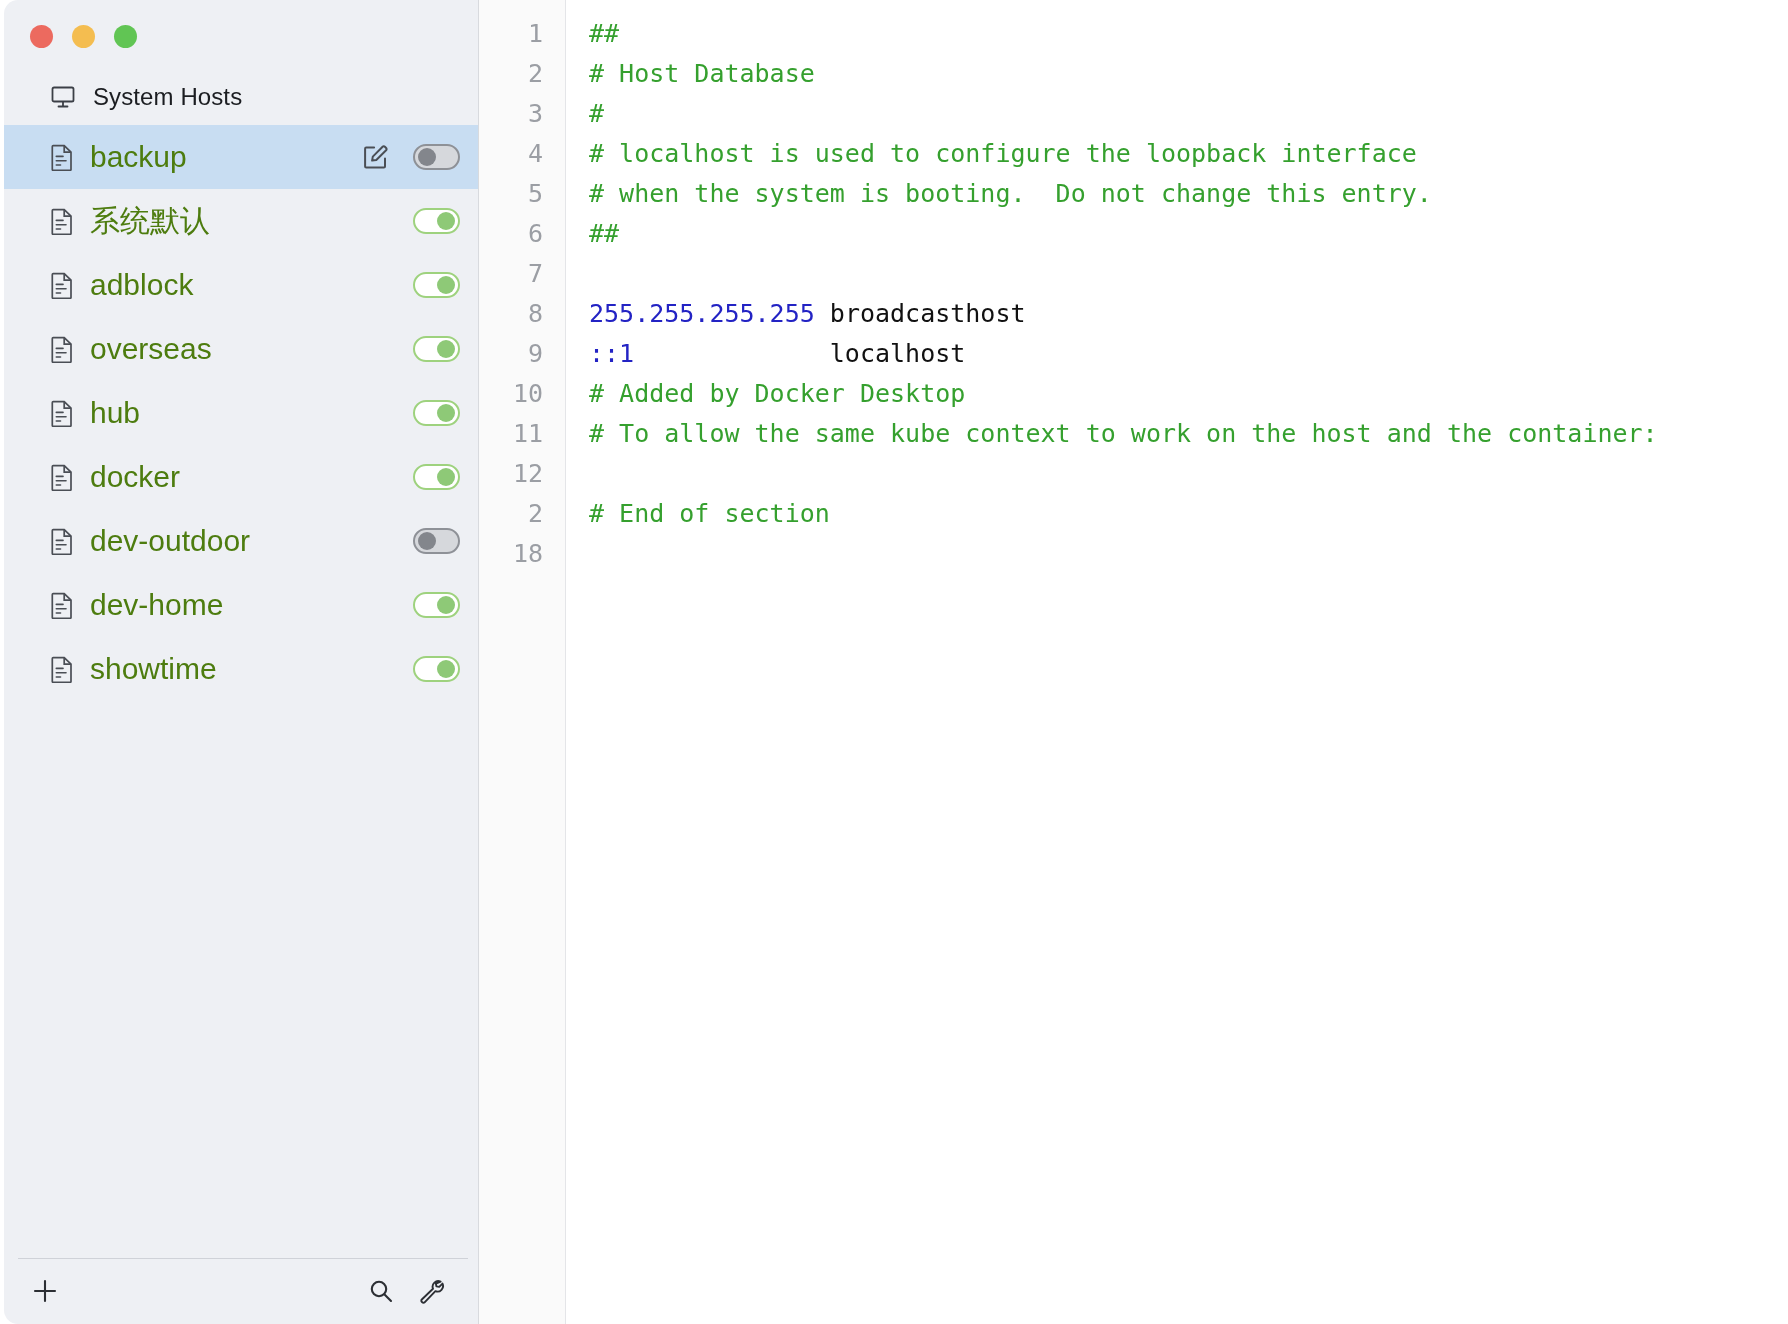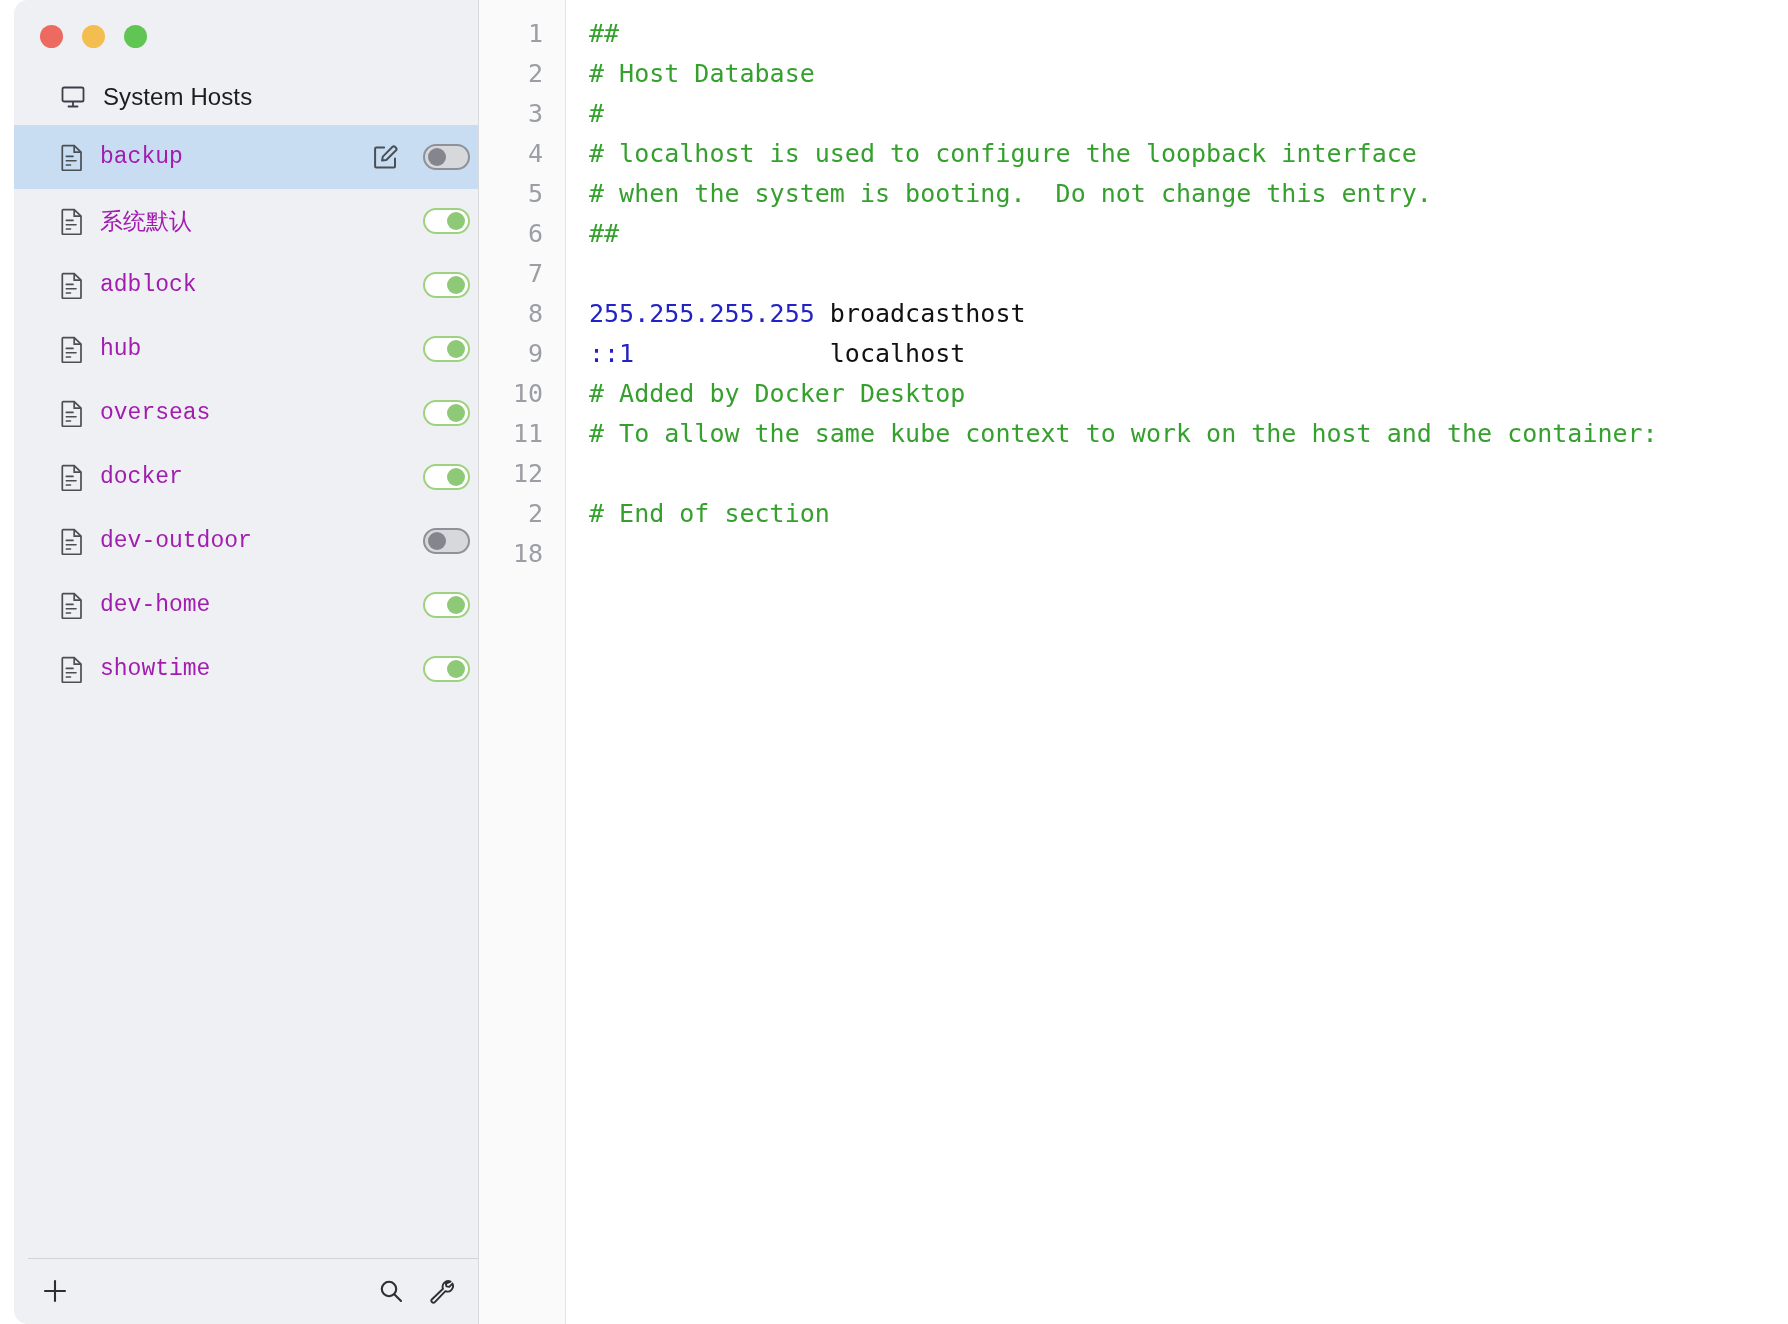--- a/index.html
+++ b/index.html
@@ -17,21 +17,21 @@
     position: relative;
     width: 1788px;
     height: 1324px;
     background: #ffffff;
     box-sizing: border-box;
   }
 
   
   .sidebar {
     position: absolute;
-    left: 14px;
+    left: 4px;
     top: 0;
     width: 478px;
     height: 1324px;
     background: #eef0f4;
     border-top-left-radius: 14px;
     border-bottom-left-radius: 14px;
     box-sizing: border-box;
     overflow: hidden;
   }
 
@@ -101,26 +101,25 @@
   .file-icon {
     width: 24px;
     height: 26px;
     margin-right: 16px;
     flex: 0 0 auto;
     display: flex;
     align-items: center;
     justify-content: center;
   }
   .host-name {
-    font-size: 23px;
-    color: #a21caf;
+    font-size: 30px;
+    color: #4d7c0f;
     flex: 1 1 auto;
     white-space: nowrap;
     overflow: hidden;
-    font-family: Liberation Mono, monospace;
   }
   .edit-icon {
     width: 28px;
     height: 28px;
     margin-right: 24px;
     flex: 0 0 auto;
     display: flex;
     align-items: center;
     justify-content: center;
   }
@@ -353,37 +352,37 @@
         <div class="host-row">
           <span class="file-icon">
             <svg width="24" height="27" viewBox="0 0 24 27" fill="none">
               <path d="M3.2 1.6 h11 L21 8.2 V25.4 a0.9 0.9 0 0 1-0.9 0.9 H3.2 a0.9 0.9 0 0 1-0.9-0.9 V2.5 a0.9 0.9 0 0 1 0.9-0.9 z" stroke="#4a4e55" stroke-width="1.7" fill="none"></path>
               <path d="M14.2 1.6 V8.2 H21" stroke="#4a4e55" stroke-width="1.7" fill="none"></path>
               <path d="M6.3 12.4 H13" stroke="#4a4e55" stroke-width="1.6" stroke-linecap="round"></path>
               <path d="M6.3 16.8 H16" stroke="#4a4e55" stroke-width="1.6" stroke-linecap="round"></path>
               <path d="M6.3 21.0 H10.5" stroke="#4a4e55" stroke-width="1.6" stroke-linecap="round"></path>
             </svg>
           </span>
+          <span class="host-name">overseas</span>
+          <span class="edit-spacer"></span>
+          <span class="toggle on">
+            <span class="knob"></span>
+          </span>
+        </div>
+        <div class="host-row">
+          <span class="file-icon">
+            <svg width="24" height="27" viewBox="0 0 24 27" fill="none">
+              <path d="M3.2 1.6 h11 L21 8.2 V25.4 a0.9 0.9 0 0 1-0.9 0.9 H3.2 a0.9 0.9 0 0 1-0.9-0.9 V2.5 a0.9 0.9 0 0 1 0.9-0.9 z" stroke="#4a4e55" stroke-width="1.7" fill="none"></path>
+              <path d="M14.2 1.6 V8.2 H21" stroke="#4a4e55" stroke-width="1.7" fill="none"></path>
+              <path d="M6.3 12.4 H13" stroke="#4a4e55" stroke-width="1.6" stroke-linecap="round"></path>
+              <path d="M6.3 16.8 H16" stroke="#4a4e55" stroke-width="1.6" stroke-linecap="round"></path>
+              <path d="M6.3 21.0 H10.5" stroke="#4a4e55" stroke-width="1.6" stroke-linecap="round"></path>
+            </svg>
+          </span>
           <span class="host-name">hub</span>
-          <span class="edit-spacer"></span>
-          <span class="toggle on">
-            <span class="knob"></span>
-          </span>
-        </div>
-        <div class="host-row">
-          <span class="file-icon">
-            <svg width="24" height="27" viewBox="0 0 24 27" fill="none">
-              <path d="M3.2 1.6 h11 L21 8.2 V25.4 a0.9 0.9 0 0 1-0.9 0.9 H3.2 a0.9 0.9 0 0 1-0.9-0.9 V2.5 a0.9 0.9 0 0 1 0.9-0.9 z" stroke="#4a4e55" stroke-width="1.7" fill="none"></path>
-              <path d="M14.2 1.6 V8.2 H21" stroke="#4a4e55" stroke-width="1.7" fill="none"></path>
-              <path d="M6.3 12.4 H13" stroke="#4a4e55" stroke-width="1.6" stroke-linecap="round"></path>
-              <path d="M6.3 16.8 H16" stroke="#4a4e55" stroke-width="1.6" stroke-linecap="round"></path>
-              <path d="M6.3 21.0 H10.5" stroke="#4a4e55" stroke-width="1.6" stroke-linecap="round"></path>
-            </svg>
-          </span>
-          <span class="host-name">overseas</span>
           <span class="edit-spacer"></span>
           <span class="toggle on">
             <span class="knob"></span>
           </span>
         </div>
         <div class="host-row">
           <span class="file-icon">
             <svg width="24" height="27" viewBox="0 0 24 27" fill="none">
               <path d="M3.2 1.6 h11 L21 8.2 V25.4 a0.9 0.9 0 0 1-0.9 0.9 H3.2 a0.9 0.9 0 0 1-0.9-0.9 V2.5 a0.9 0.9 0 0 1 0.9-0.9 z" stroke="#4a4e55" stroke-width="1.7" fill="none"></path>
               <path d="M14.2 1.6 V8.2 H21" stroke="#4a4e55" stroke-width="1.7" fill="none"></path>

